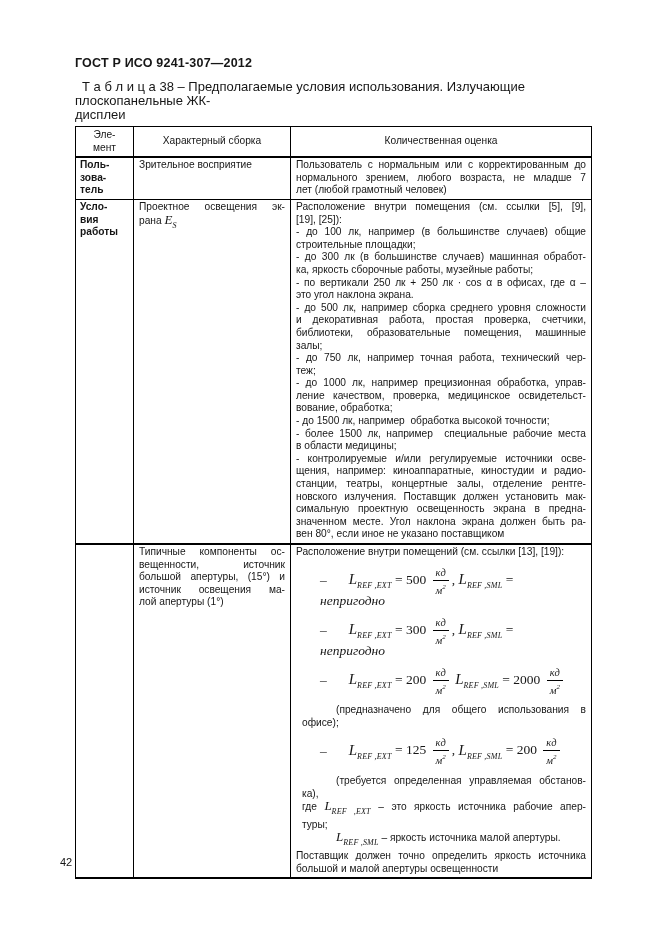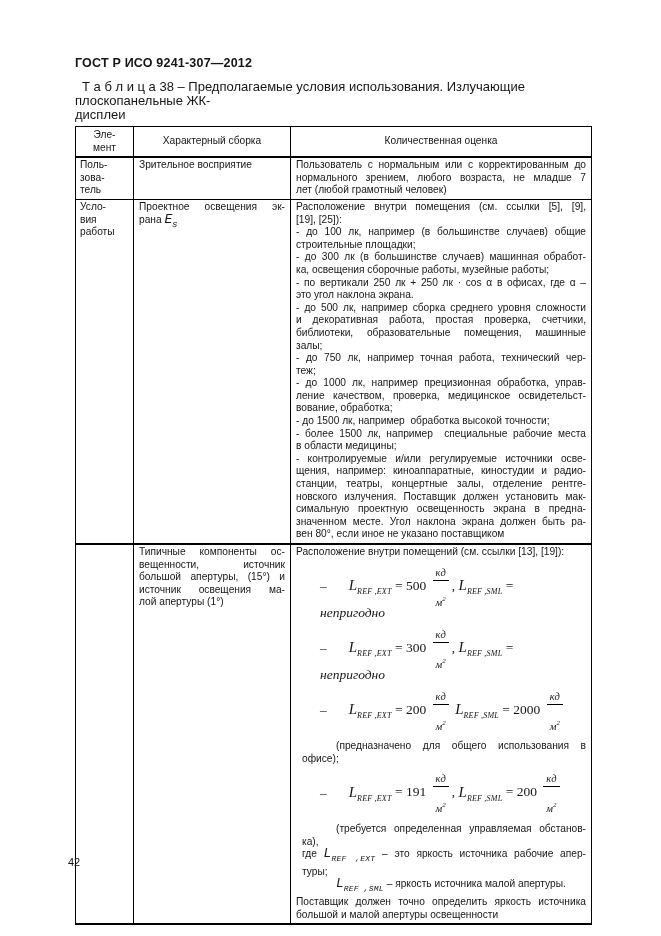--- a/index.html
+++ b/index.html
@@ -17,44 +17,44 @@
   }
   .std th, .std td {
     border:1px solid #000; font-size:10.2px; line-height:12.6px;
     vertical-align:top; padding:1px 5px 2px 5px; font-weight:normal; color:#161616;
   }
   .std thead th {
     text-align:center; vertical-align:middle; white-space:pre-line;
     border-bottom:2.5px solid #000; padding:2px 2px;
   }
   tr.thick-top td { border-top:2.5px solid #000; }
-  td.el { white-space:pre-line; padding-left:4px; }
+  td.el { white-space:pre-line; padding-left:4px;font-weight:bold; }
   .blk { margin:0; }
   .line { text-align:justify; text-align-last:justify; }
   .line.last { text-align-last:left; }
   .line.ind1 { padding-left:6px; }
   .line.ind2 { padding-left:40px; }
   .math {
     font-family:"Liberation Serif", serif; font-style:italic; font-size:13.5px;
     padding-left:24px; margin:8px 8px 9px 0; display:block;
   }
   .math .dash { font-style:normal; margin-right:22px; }
   .mvar { font-family:"Liberation Serif", serif; font-style:italic; font-size:15px; }
-  .line .mvar { font-size:13px;font-family:Liberation Mono, monospace; }
+  .line .mvar { font-size:13px; }
   .msub { font-size:8px; vertical-align:-4px; letter-spacing:0.2px; }
   .mtxt { font-style:normal; }
   .mit  { font-style:italic; }
   .frac {
     display:inline-flex; flex-direction:column; align-items:center;
-    font-size:10.5px; line-height:10px; vertical-align:middle; margin:0 3px; font-style:italic;gap:12px;
+    font-size:10.5px; line-height:10px; vertical-align:middle; margin:0 3px; font-style:italic;
   }
   .fnum { border-bottom:1px solid #000; padding:1px 3px 2px 3px; }
   .fden { padding-top:1px;font-style:italic; }
   .fden sup { font-size:7px; }
-  .page-num { position:absolute; left:68px; top:856px; font-size:11px; }
+  .page-num { position:absolute; left:60px; top:856px; font-size:11px; }
 </style>
 </head>
 <body>
 
 <div class="page">
   <div class="doc-title">ГОСТ Р ИСО 9241-307—2012</div>
   <div class="caption">Т а б л и ц а   38 – Предполагаемые условия использования. Излучающие плоскопанельные ЖК-
 дисплеи</div>
 
   <table class="std">
@@ -103,21 +103,21 @@
             <div class="blk">
               <div class="line"><span>Расположение внутри помещения (см. ссылки [5], [9],</span></div>
               <div class="line last"><span>[19], [25]):</span></div>
             </div>
             <div class="blk">
               <div class="line"><span>- до 100 лк, например (в большинстве случаев) общие</span></div>
               <div class="line last"><span>строительные площадки;</span></div>
             </div>
             <div class="blk">
               <div class="line"><span>- до 300 лк (в большинстве случаев) машинная обработ-</span></div>
-              <div class="line last"><span>ка, освещения сборочные работы, музейные работы;</span></div>
+              <div class="line last"><span>ка, яркость сборочные работы, музейные работы;</span></div>
             </div>
             <div class="blk">
               <div class="line"><span>- по вертикали 250 лк + 250 лк · cos α в офисах, где α –</span></div>
               <div class="line last"><span>это угол наклона экрана.</span></div>
             </div>
             <div class="blk">
               <div class="line"><span>- до 500 лк, например сборка среднего уровня сложности</span></div>
               <div class="line"><span>и декоративная работа, простая проверка, счетчики,</span></div>
               <div class="line"><span>библиотеки, образовательные помещения, машинные</span></div>
               <div class="line last"><span>залы;</span></div>
@@ -176,21 +176,21 @@
                 <span class="fnum">кд</span>
                 <span class="fden">м<sup>2</sup></span>
               </span><span class="mtxt"> </span><span class="mvar"><span>L</span><span class="msub">REF ,SML</span></span><span class="mtxt"> = 2000 </span><span class="frac">
                 <span class="fnum">кд</span>
                 <span class="fden">м<sup>2</sup></span>
               </span></div>
             <div class="blk">
               <div class="line ind2"><span>(предназначено для общего использования в</span></div>
               <div class="line ind1 last"><span>офисе);</span></div>
             </div>
-            <div class="math"><span class="dash">–</span><span class="mvar"><span>L</span><span class="msub">REF ,EXT</span></span><span class="mtxt"> = 191 </span><span class="frac">
+            <div class="math"><span class="dash">–</span><span class="mvar"><span>L</span><span class="msub">REF ,EXT</span></span><span class="mtxt"> = 125 </span><span class="frac">
                 <span class="fnum">кд</span>
                 <span class="fden">м<sup>2</sup></span>
               </span><span class="mtxt">, </span><span class="mvar"><span>L</span><span class="msub">REF ,SML</span></span><span class="mtxt"> = 200 </span><span class="frac">
                 <span class="fnum">кд</span>
                 <span class="fden">м<sup>2</sup></span>
               </span></div>
             <div class="blk">
               <div class="line ind2"><span>(требуется определенная управляемая обстанов-</span></div>
               <div class="line ind1 last"><span>ка),</span></div>
             </div>

